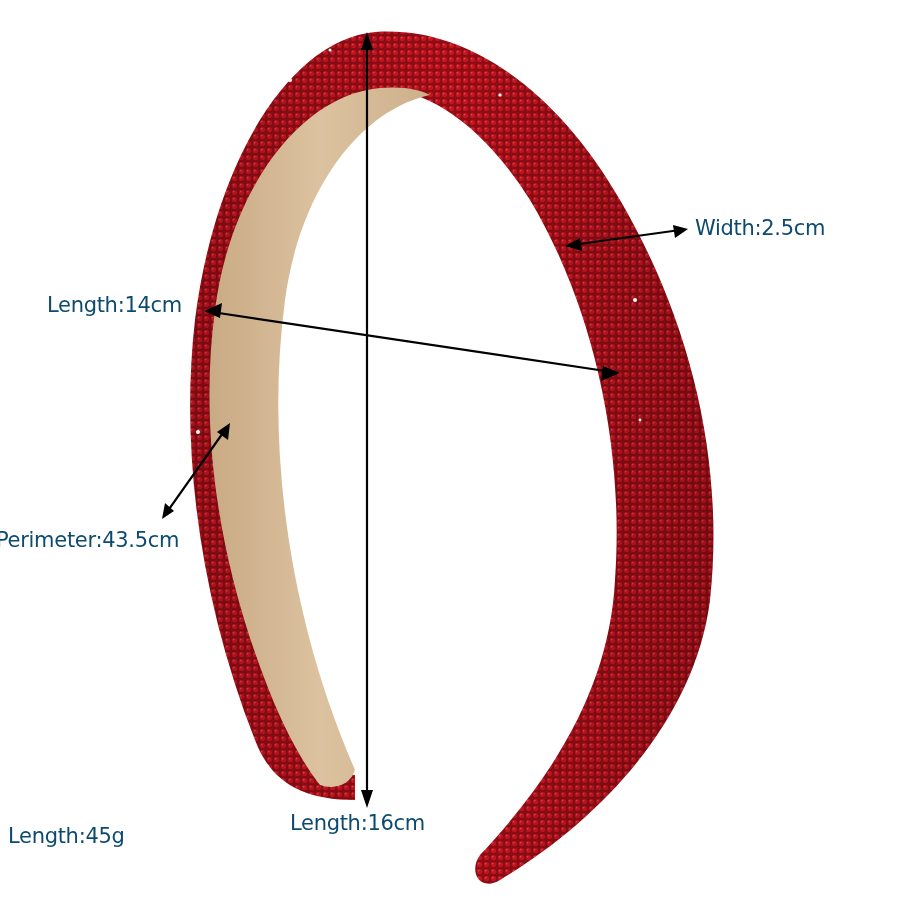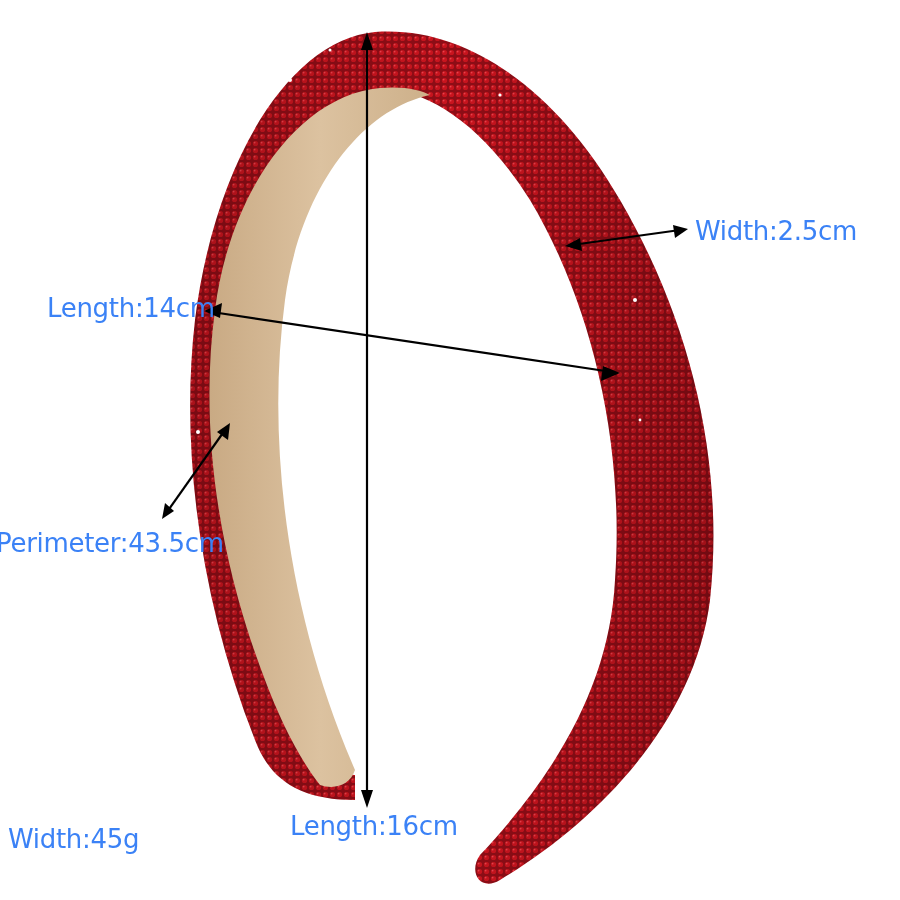--- a/index.html
+++ b/index.html
@@ -1,18 +1,18 @@
 <!DOCTYPE html>
 <html><head>
 <meta charset="utf-8">
 <style>
   html,body{margin:0;padding:0;background:#ffffff;}
   body{width:900px;height:900px;position:relative;overflow:hidden;font-family:"DejaVu Sans","Liberation Sans",sans-serif;}
   .stage{position:absolute;left:0;top:0;width:900px;height:900px;}
-  .label{position:absolute;color:#3b82f6;font-size:26px;white-space:nowrap;line-height:1;letter-spacing:-0.3px;}
+  .label{position:absolute;color:#0c4a6e;font-size:21px;white-space:nowrap;line-height:1;letter-spacing:-0.3px;}
 </style>
 </head>
 <body>
 
 <div class="stage">
   <svg width="900" height="900" viewBox="0 0 900 900">
     <defs>
       <pattern id="gems" width="7" height="7" patternUnits="userSpaceOnUse">
         <rect width="7" height="7" fill="#8e0d16"></rect>
         <circle cx="3.5" cy="3.5" r="2.6" fill="#c8141e"></circle>
@@ -82,14 +82,14 @@
       <line x1="225" y1="430" x2="167" y2="512"></line>
       <polygon points="230,423 217,432 228,440" stroke="none"></polygon>
       <polygon points="162,519 174,511 165,503" stroke="none"></polygon>
     </g>
   </svg>
 
   <span class="label" style="left:695px;top:218px;">Width:2.5cm</span>
   <span class="label" style="left:47px;top:295px;">Length:14cm</span>
   <span class="label" style="left:-4px;top:530px;">Perimeter:43.5cm</span>
   <span class="label" style="left:290px;top:813px;text-align:right;">Length:16cm</span>
-  <span class="label" style="left:8px;top:826px;">Width:45g</span>
+  <span class="label" style="left:8px;top:826px;">Length:45g</span>
 </div>
 
 </body></html>

